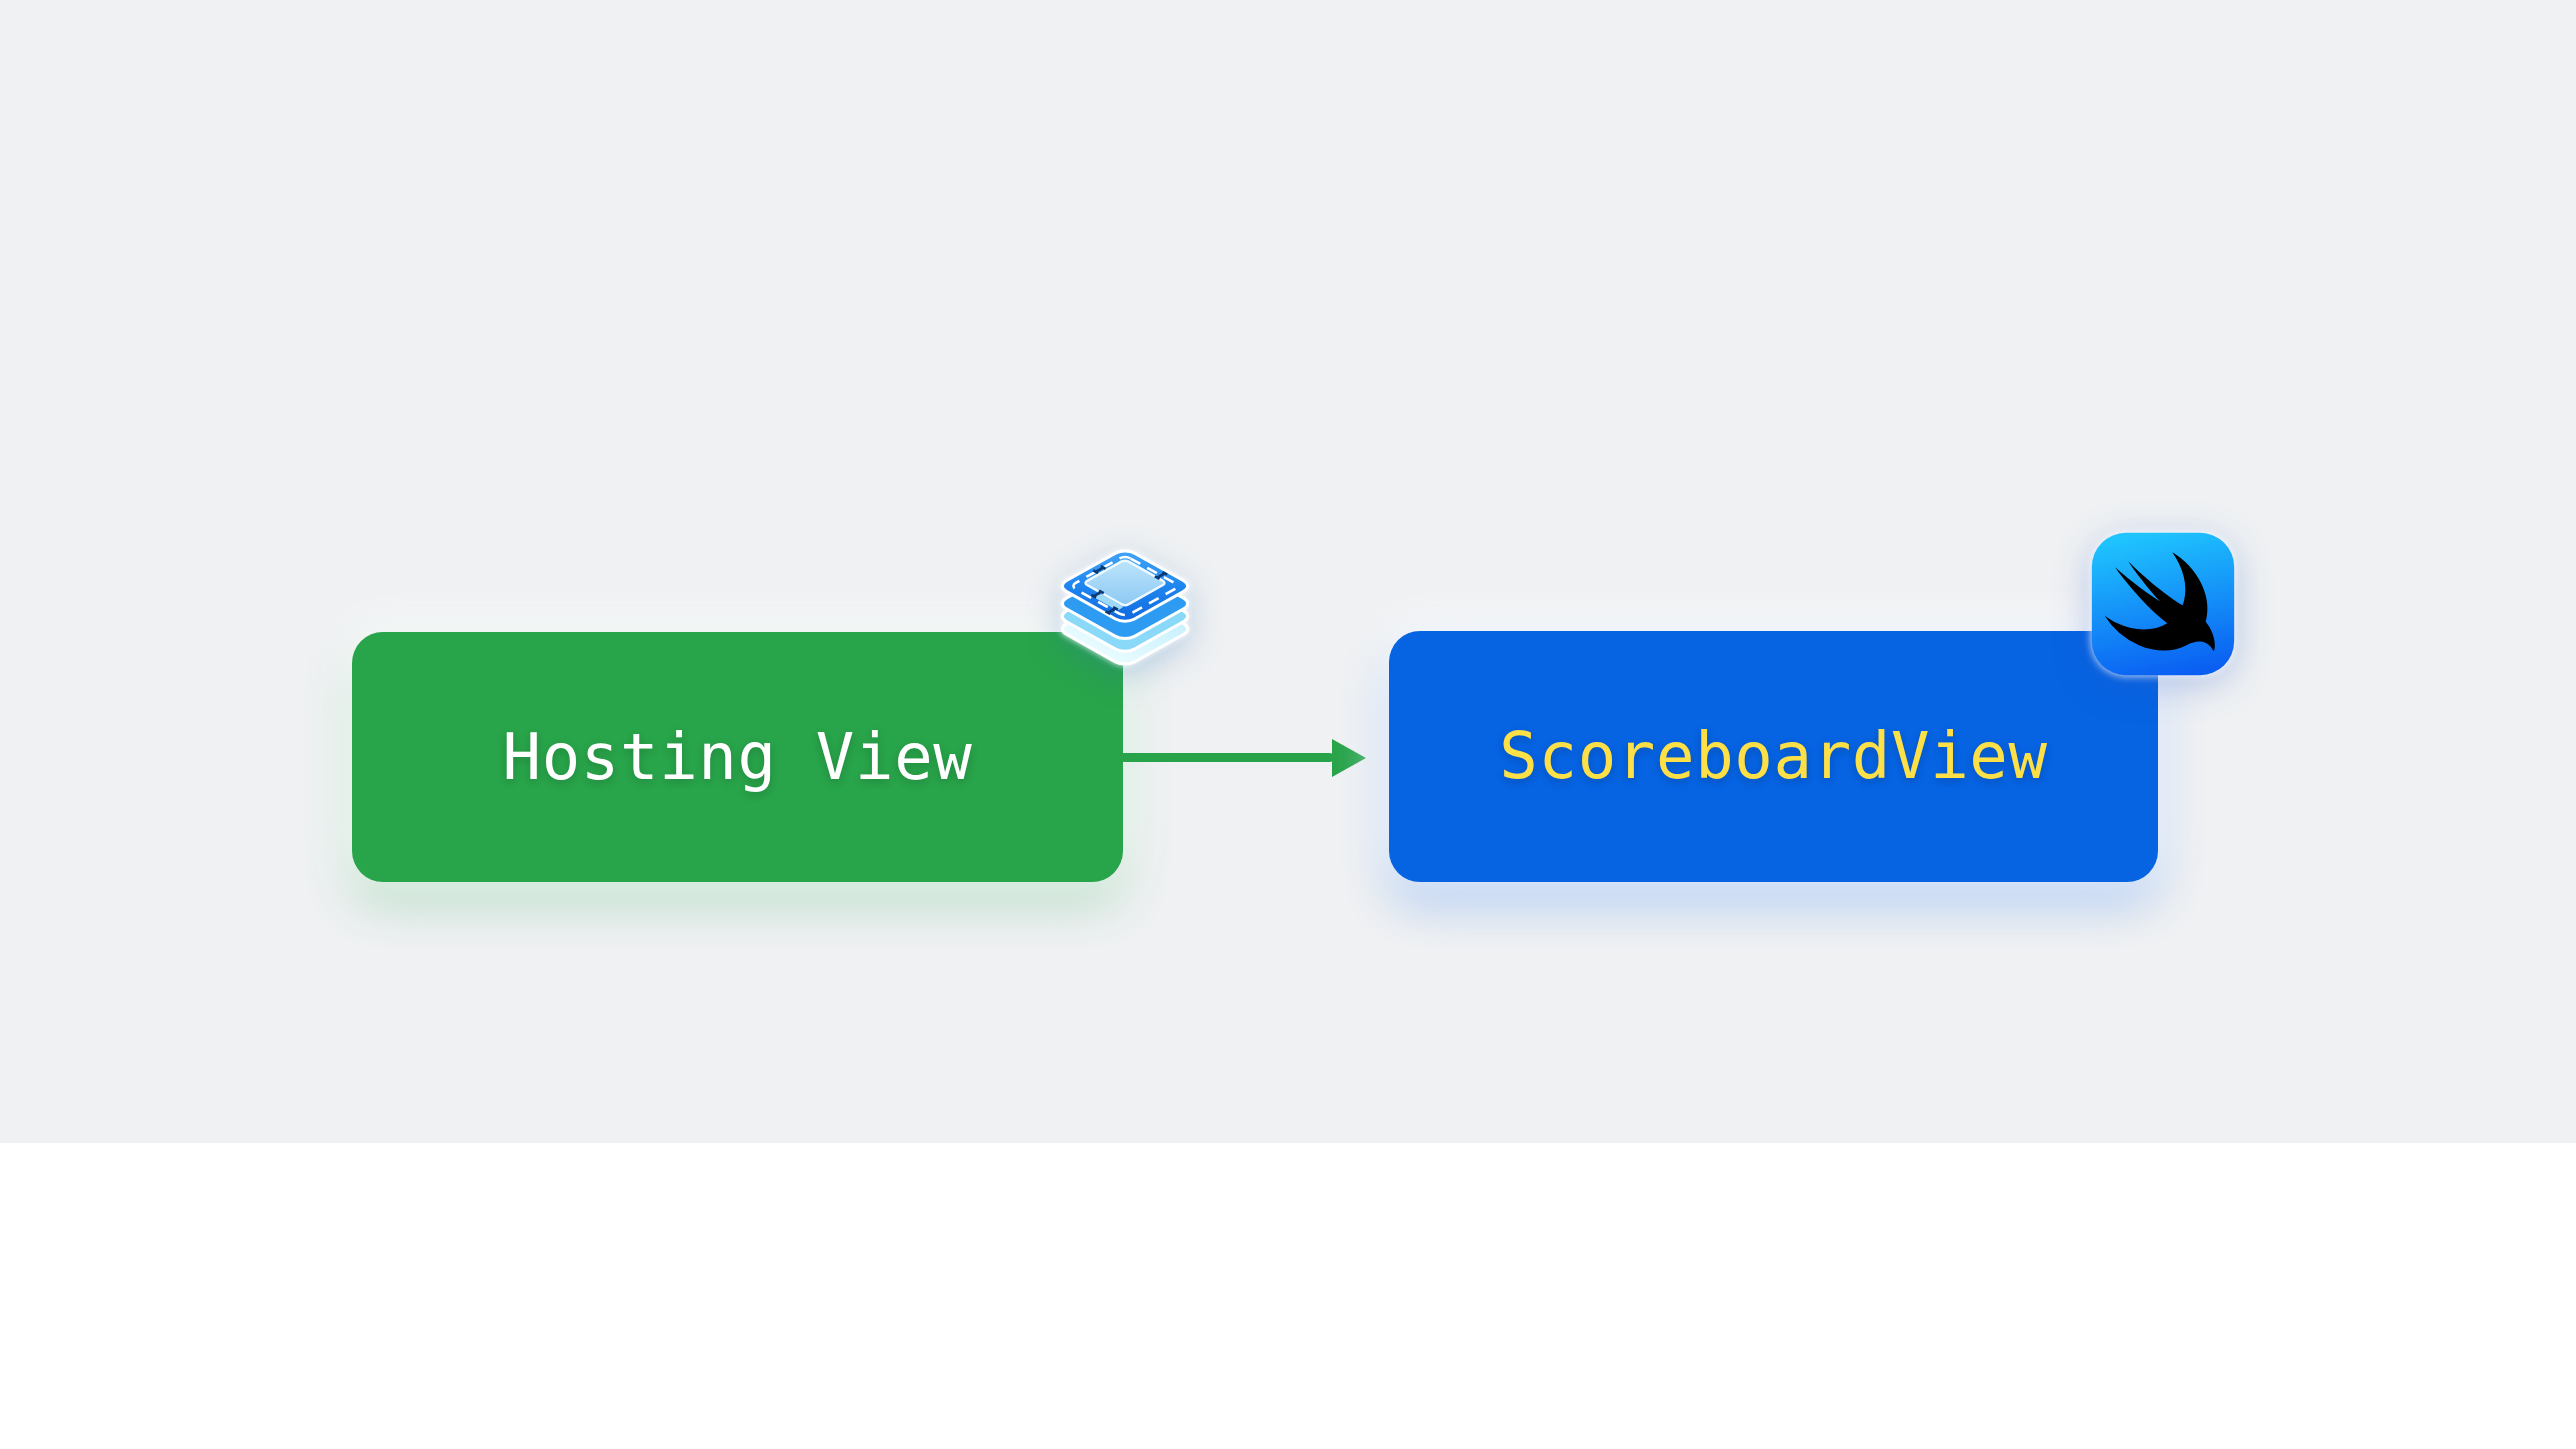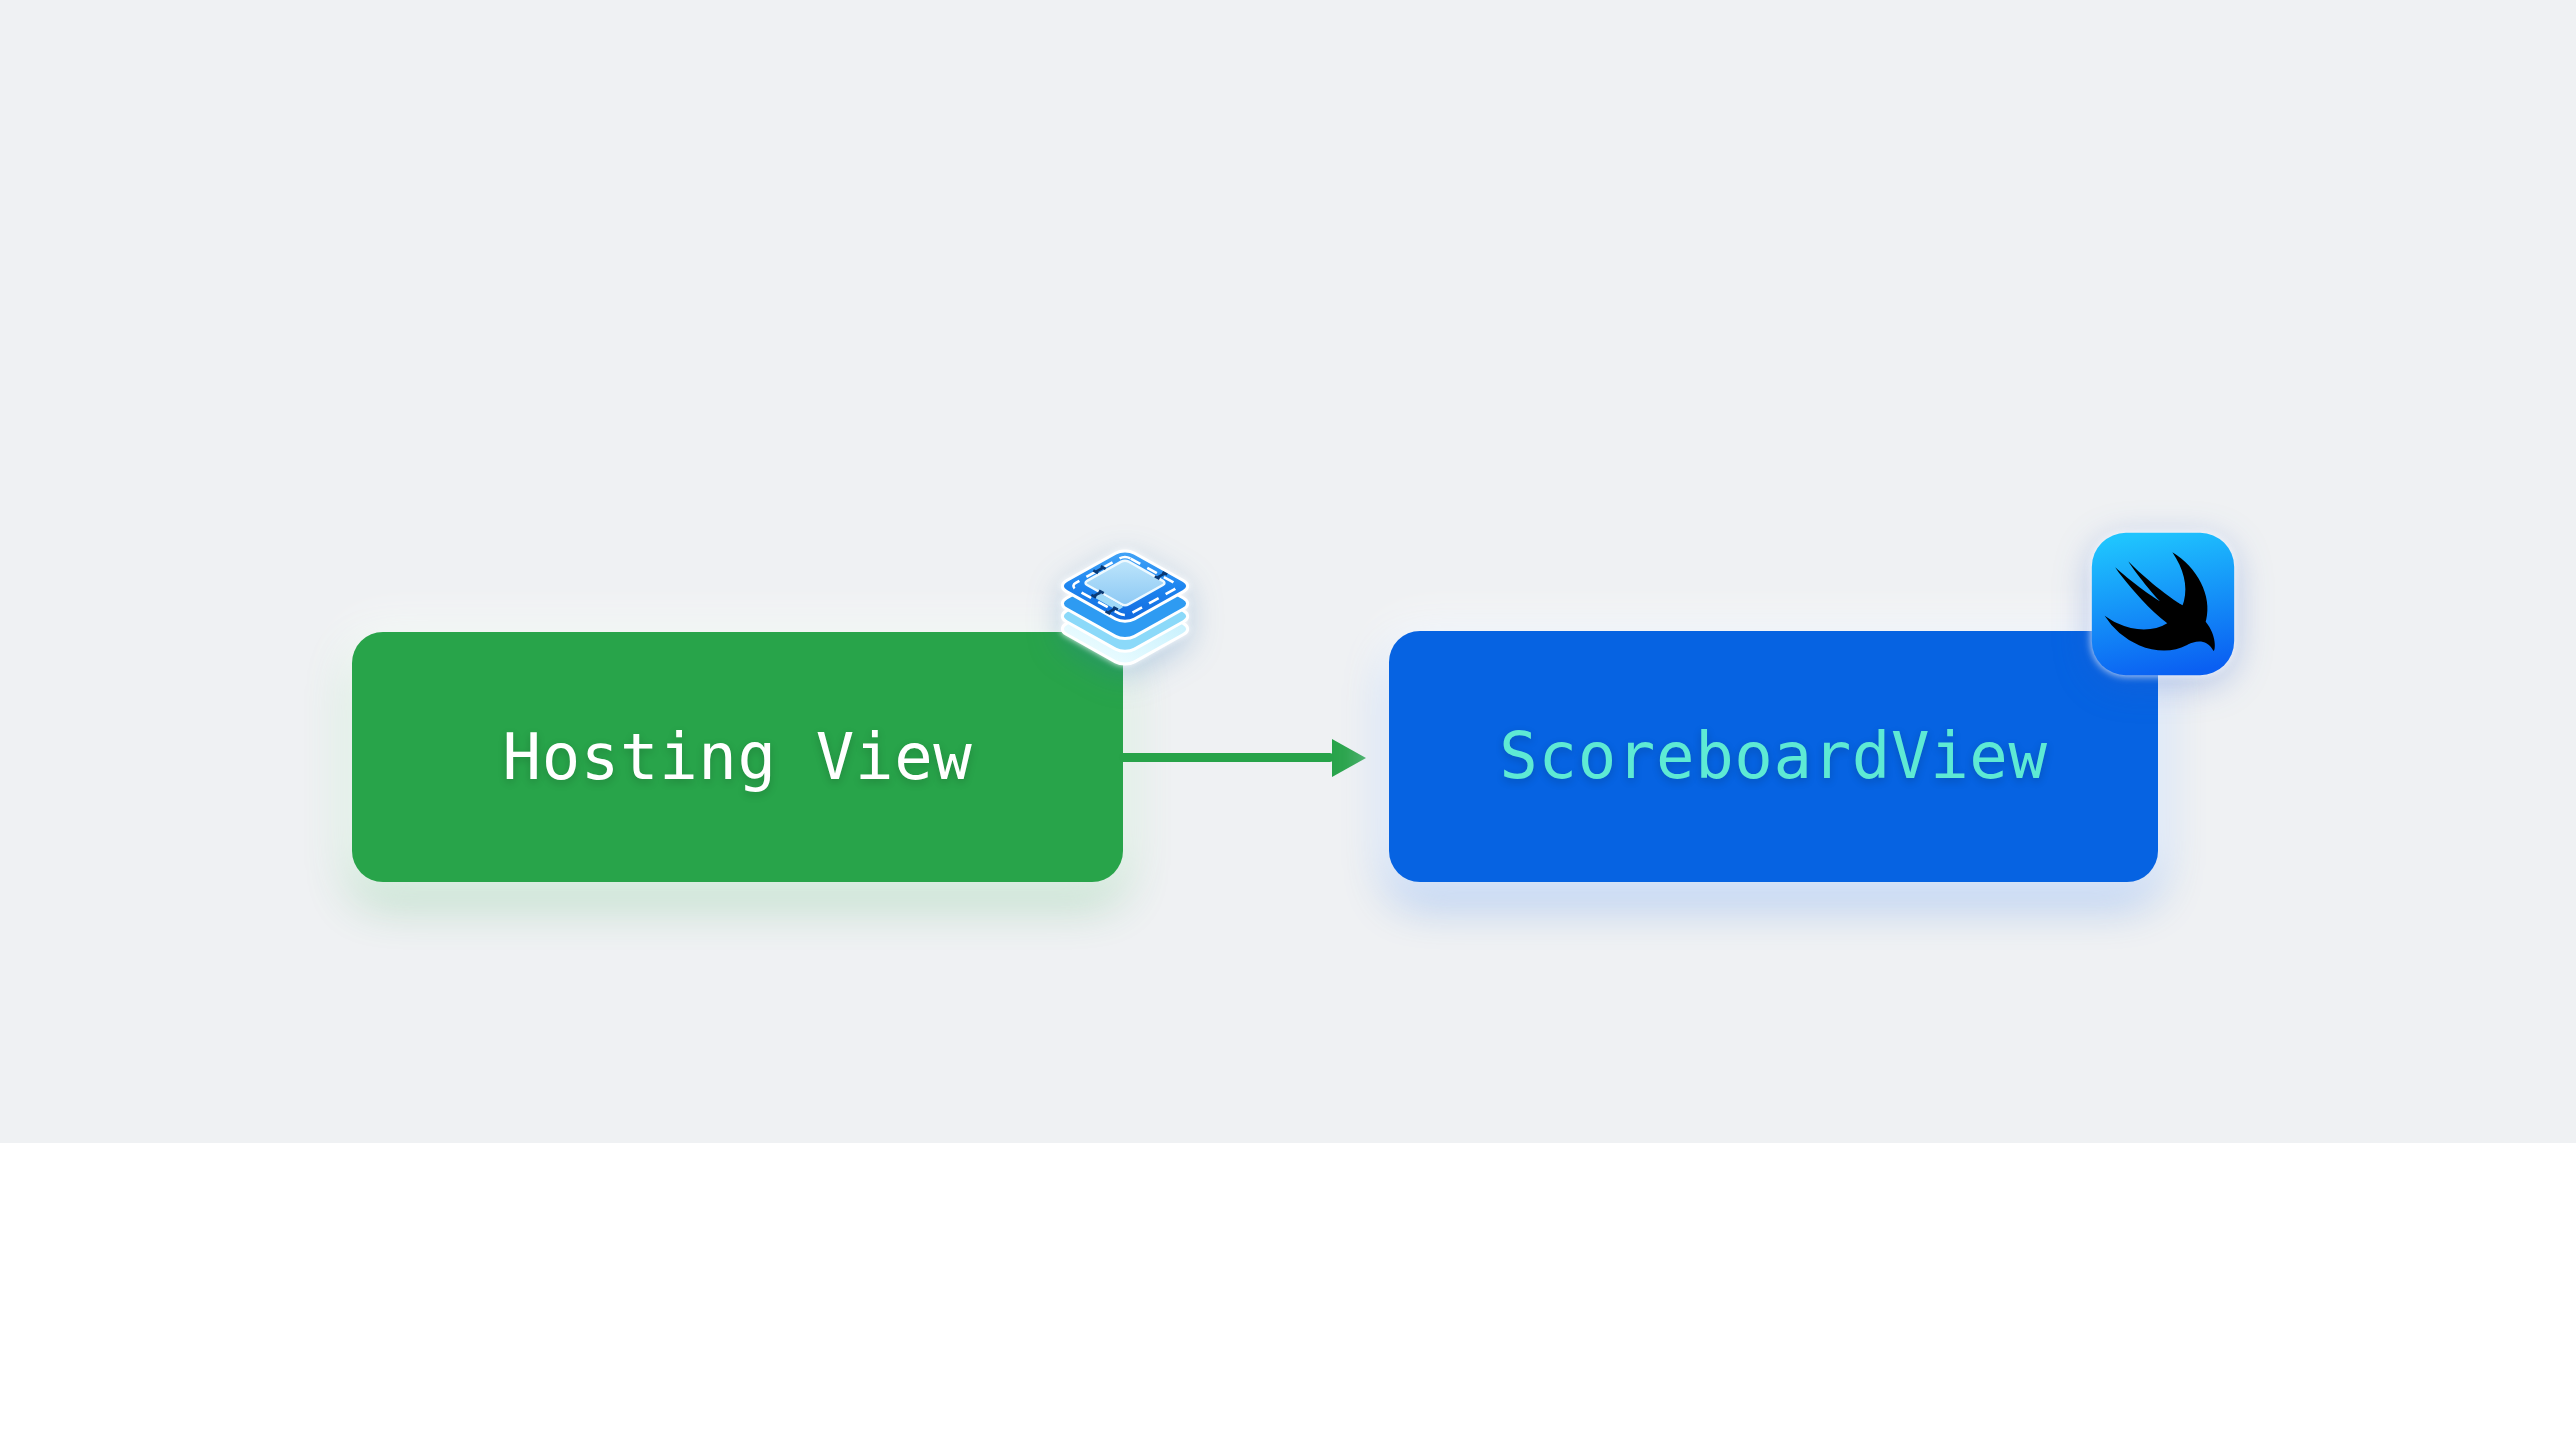--- a/index.html
+++ b/index.html
@@ -69,21 +69,21 @@
 
   <div class="node node-hosting" style="background-color: rgb(40, 164, 74); color: rgb(255, 255, 255);">
     <div>
       <div>Hosting View</div>
     </div>
   </div>
 
   <div class="arrow-line" style="background-color: rgb(39, 163, 73);"></div>
   <div class="arrow-head" style="border-left-color: rgb(39, 163, 73);"></div>
 
-  <div class="node node-scoreboard" style="background-color: rgb(6, 99, 226); color: #5eead4;">
+  <div class="node node-scoreboard" style="background-color: rgb(6, 99, 226); color: #fde047;">
     <div>ScoreboardView</div>
   </div>
 
   <div class="badge badge-uikit">
     <svg viewBox="0 0 230 240" xmlns="http://www.w3.org/2000/svg">
       <defs>
         <linearGradient id="ukTop" x1="0" y1="0" x2="1" y2="1">
           <stop offset="0" stop-color="#45a6f7"></stop>
           <stop offset="0.5" stop-color="#1e86f0"></stop>
           <stop offset="1" stop-color="#0f66dd"></stop>

